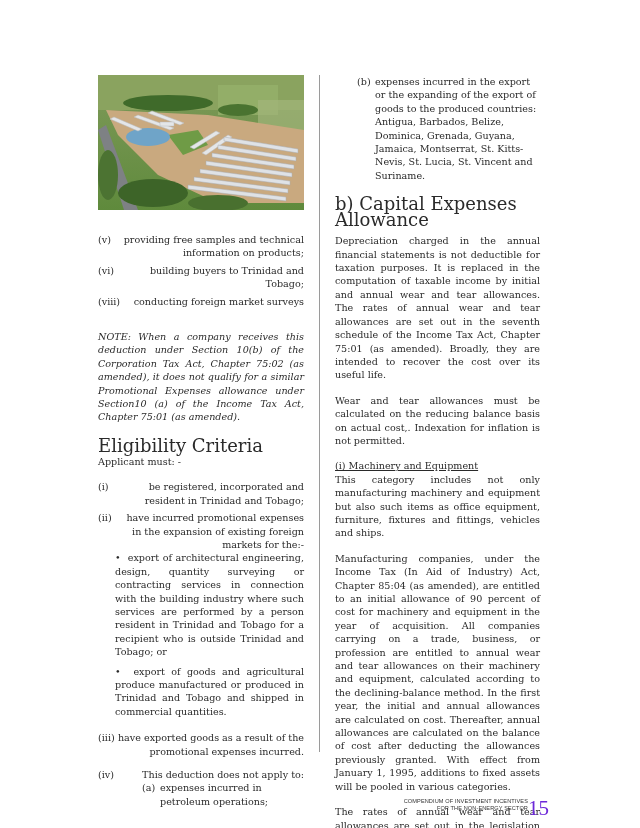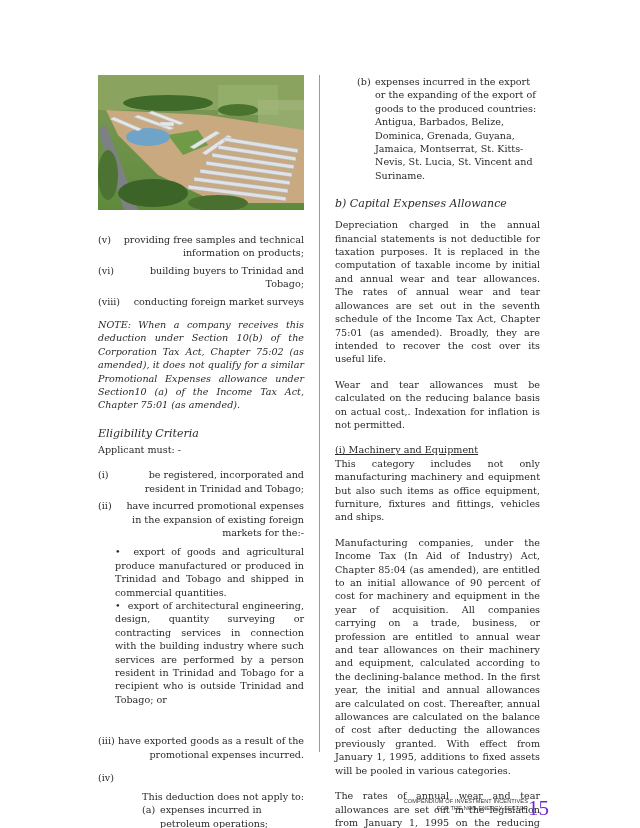--- a/index.html
+++ b/index.html
@@ -10,21 +10,21 @@
   .right { left:335px; width:205px; }
   .photo { position:absolute; left:98px; top:75px; width:206px; height:135px; overflow:hidden; }
   .divider { position:absolute; left:319px; top:75px; width:1px; height:677px; background:#9a9a9a; }
   .item { display:flex; margin-bottom:4px; }
   .item .num { width:22px; flex:0 0 22px; }
   .item .txt { flex:1;text-align:right; }
   .item.narrow .num { width:17px; flex:0 0 17px; }
   p { margin:0; }
   .just { text-align:justify; }
   .note { font-style:italic; text-align:justify; }
-  .heading { font-style:italic; font-size:11px; line-height:16px; }
+  .heading { font-size:18px; line-height:16px; }
   .bullet { text-align:justify; margin-left:17px; }
   .subitem { margin-left:44px; display:flex; }
   .subitem .num { width:18px; flex:0 0 18px; }
   .footer { position:absolute; right:112px; top:798px; text-align:right;
             font-family:"Liberation Sans", sans-serif; font-size:5.6px; line-height:7px; color:#333; letter-spacing:0.1px; }
   .pagenum { position:absolute; left:528px; top:796px; font-family:Liberation Serif, serif; font-size:21px; color:#6d28d9; }
 </style>
 </head>
 <body>
 
@@ -87,46 +87,46 @@
   </div>
   <div class="item">
     <span class="num">(vi)</span>
     <span class="txt">building buyers to Trinidad and Tobago;</span>
   </div>
   <div class="item">
     <span class="num">(viii)</span>
     <span class="txt">conducting foreign market surveys</span>
   </div>
 
-  <p class="note" style="margin-top:10px;">NOTE: When a company receives this deduction under Section 10(b) of the Corporation Tax Act, Chapter 75:02 (as amended), it does not qualify for a similar Promotional Expenses allowance under Section10 (a) of the Income Tax Act, Chapter 75:01 (as amended).</p>
+  <p class="note" style="margin-top:22px;">NOTE: When a company receives this deduction under Section 10(b) of the Corporation Tax Act, Chapter 75:02 (as amended), it does not qualify for a similar Promotional Expenses allowance under Section10 (a) of the Income Tax Act, Chapter 75:01 (as amended).</p>
 
   <div class="heading" style="margin-top:14px;">Eligibility Criteria</div>
   <p style="margin-top:1px;">Applicant must: -</p>
 
   <div style="margin-top:12px;">
     <div class="item narrow">
       <span class="num">(i)</span>
       <span class="txt">be registered, incorporated and resident in Trinidad and Tobago;</span>
     </div>
     <div class="item narrow" style="margin-bottom:0;">
       <span class="num">(ii)</span>
       <span class="txt just">have incurred promotional expenses in the expansion of existing foreign markets for the:-</span>
     </div>
+    <p class="bullet">
+      <span>•&nbsp;&nbsp;</span><span>export of architectural engineering, design, quantity surveying or contracting services in connection with the building industry where such services are performed by a person resident in Trinidad and Tobago for a recipient who is outside Trinidad and Tobago; or</span>
+    </p>
     <p class="bullet" style="margin-top:6px;">
       <span>•&nbsp;&nbsp;</span><span>export of goods and agricultural produce manufactured or produced in Trinidad and Tobago and shipped in commercial quantities.</span>
     </p>
-    <p class="bullet">
-      <span>•&nbsp;&nbsp;</span><span>export of architectural engineering, design, quantity surveying or contracting services in connection with the building industry where such services are performed by a person resident in Trinidad and Tobago for a recipient who is outside Trinidad and Tobago; or</span>
-    </p>
 
-    <div class="item" style="margin-top:28px;">
+    <div class="item" style="margin-top:13px;">
       <span class="num" style="width:19px;flex:0 0 19px;">(iii)</span>
       <span class="txt">have exported goods as a result of the promotional expenses incurred.</span>
     </div>
-    <div class="item" style="margin-top:10px;margin-bottom:0;flex-direction:column;">
+    <div class="item" style="margin-top:10px;margin-bottom:0;">
       <span class="num" style="width:19px;flex:0 0 19px;">(iv)</span>
       <span class="txt">This deduction does not apply to:</span>
     </div>
     <div class="subitem">
       <span class="num">(a)</span>
       <span class="txt">expenses incurred in petroleum operations;</span>
     </div>
   </div>
 </div>
 

